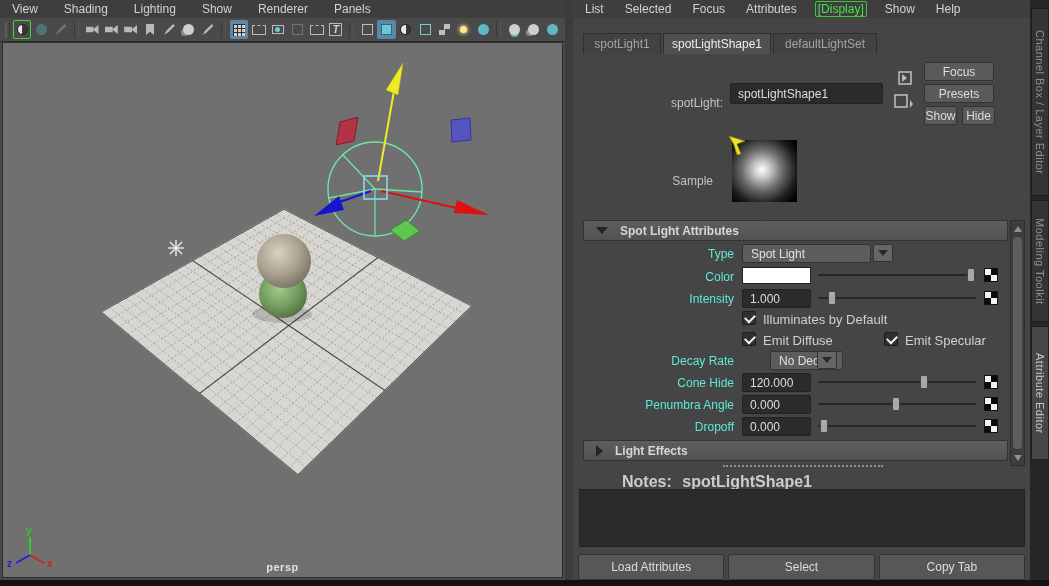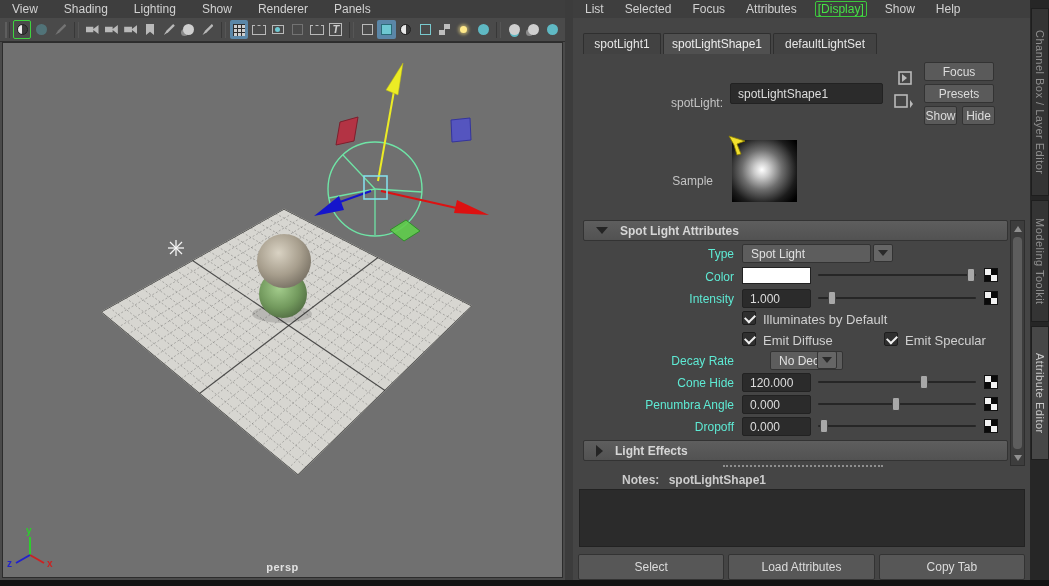--- a/index.html
+++ b/index.html
@@ -50,21 +50,21 @@
 
   
   .divider { position:absolute; left:565px; top:0; width:8px; height:586px; background:#3c3c3c; }
 
   
   .ae-panel { position:absolute; left:573px; top:0; width:457px; height:586px; background:#454545; font-size:12px;text-decoration:underline; }
   .ae-menubar { position:absolute; left:0; top:0; right:0; height:18px; background:#3e3e3e;
     display:flex; align-items:center; gap:21px; padding-left:12px; font-size:12px; color:#d2d2d2; }
   .ae-tabs { position:absolute; left:0; top:27px; right:0; height:27px; }
   .ae-tab { position:absolute; top:6px; height:21px; display:flex; align-items:center; justify-content:center;
-    font-size:12px; color:#e5e5e5; background:#424242; border:1px solid #2f2f2f; border-bottom:none;
+    font-size:12px; color:#a3a3a3; background:#424242; border:1px solid #2f2f2f; border-bottom:none;
     border-radius:2px 2px 0 0; cursor:default; }
   .ae-tab.active { background:#505050; color:#ececec; }
   .ae-content { position:absolute; left:0; top:54px; right:0; bottom:34px; background:#454545; }
 
   .fld-label { position:absolute; font-size:12px; color:#c4c4c4; text-align:right;margin-top:9px; }
   .txtfield { position:absolute; background:#2b2b2b; border:1px solid #222; border-radius:2px;
     color:#dddddd; font-size:12px; display:flex; align-items:center; padding-left:7px; }
   .btn { position:absolute; background:#5a5a5a; border:1px solid #333; border-radius:2px; color:#dcdcdc;
     font-size:12px; display:flex; align-items:center; justify-content:center; cursor:default; }
   .pin-ico { position:absolute; width:20px; height:17px; }
@@ -98,21 +98,21 @@
   .chklabel { position:absolute; font-size:13px; color:#d0d0d0; }
 
   .scrollbar { position:absolute; left:437px; top:220px; width:15px; height:246px; background:#3d3d3d; border:1px solid #2e2e2e; }
   .sb-up, .sb-down { position:absolute; left:0; width:13px; height:13px; display:flex; align-items:center; justify-content:center; }
   .sb-up { top:1px; } .sb-down { bottom:1px; }
   .sb-up i { width:0;height:0;border-left:4px solid transparent;border-right:4px solid transparent;border-bottom:6px solid #909090; }
   .sb-down i { width:0;height:0;border-left:4px solid transparent;border-right:4px solid transparent;border-top:6px solid #909090; }
   .sb-thumb { position:absolute; left:2px; top:16px; width:9px; height:212px; background:#5d5d5d; border-radius:4px; }
 
   .dotted-sep { position:absolute; left:150px; top:465px; width:160px; border-top:2px dotted #8f8f8f; }
-  .notes-label { position:absolute; left:10px; top:472px; font-size:12px; font-weight:bold; color:#cccccc;padding-left:39px; }
+  .notes-label { position:absolute; left:10px; top:472px; font-size:16px; font-weight:bold; color:#cccccc;padding-left:39px; }
   .notes-area { position:absolute; left:6px; top:489px; width:446px; height:58px; background:#2b2b2b; border:1px solid #222; }
   .ae-footer { position:absolute; left:0; bottom:6px; right:0; height:26px; display:flex; gap:4px; padding:0 5px; }
   .ae-footer .fbtn { flex:1; background:#575757; border:1px solid #333; border-radius:2px; color:#dcdcdc;
     font-size:12px; display:flex; align-items:center; justify-content:center; }
 
   
   .side-strip { position:absolute; left:1030px; top:0; width:19px; height:586px; background:#262626; }
   .side-tab { position:absolute; left:1px; width:18px; background:#343434; color:#8f8f8f; font-size:11px;
     writing-mode:vertical-rl; display:flex; align-items:center; justify-content:center;
     border:1px solid #1e1e1e; border-radius:0 0 0 0; letter-spacing:.5px; }
@@ -477,22 +477,22 @@
 
       <div class="dotted-sep" style="top:411px;"></div>
       <div class="notes-label" style="top:419px;">
         <span>Notes:</span>
         <span style="margin-left:6px;">spotLightShape1</span>
       </div>
       <div class="notes-area" style="top:435px;"></div>
     </div>
 
     <div class="ae-footer">
+      <div class="fbtn">Load Attributes</div>
       <div class="fbtn">Select</div>
-      <div class="fbtn">Load Attributes</div>
       <div class="fbtn">Copy Tab</div>
     </div>
   </div>
 
   <div class="side-strip">
     <div class="side-tab" style="top:8px; height:188px;">Channel Box / Layer Editor</div>
     <div class="side-tab" style="top:200px; height:122px;">Modeling Toolkit</div>
     <div class="side-tab active" style="top:326px; height:134px;">Attribute Editor</div>
   </div>
 

